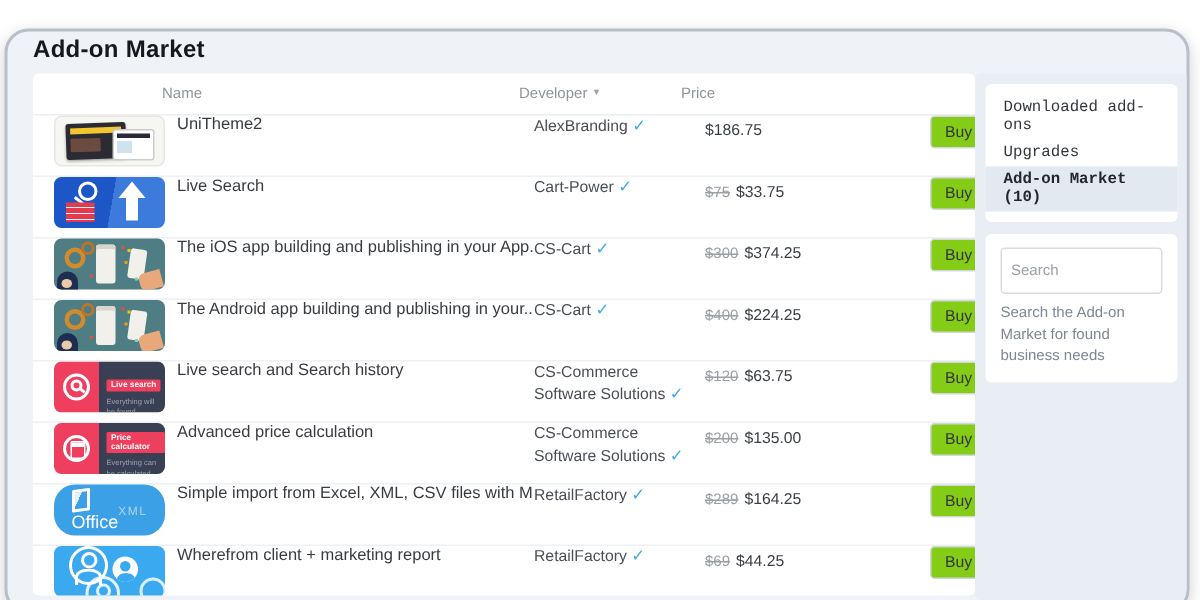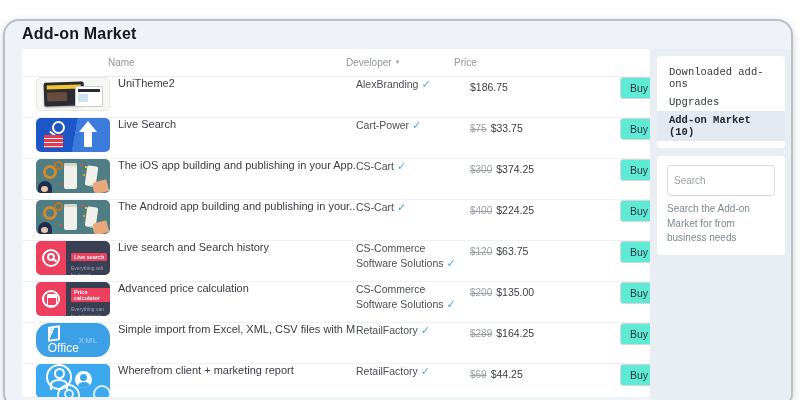--- a/index.html
+++ b/index.html
@@ -18,21 +18,21 @@
   .col-buy{flex:1;display:flex;justify-content:flex-end;padding-right:12px;}
   .sort-ico{font-size:6px;color:#9aa0a6;margin-left:3px;vertical-align:2px;}
 
   .row{display:flex;height:40px;border-bottom:1px solid #eef0f3;padding-left:10px;}
   .row:last-child{border-bottom:none;}
   .name{font-size:11px;color:#383c42;white-space:nowrap;overflow:hidden;}
   .dev{font-size:10.5px;color:#4a4f56;line-height:1.4;padding-right:6px;}
   .check{color:#45a7e6;font-size:11px;margin-left:3px;}
   .old-price{font-size:10px;color:#9aa0a6;text-decoration:line-through;margin-right:4px;}
   .cur-price{font-size:10.5px;color:#3a3f45;}
-  .buy-btn{width:38px;height:22px;background:#5eead4;border:1px solid #d3d7dc;border-radius:3px;font-size:10.5px;color:#33373d;font-family:"Liberation Sans",sans-serif;cursor:pointer;}
+  .buy-btn{width:38px;height:22px;background:#84cc16;border:1px solid #d3d7dc;border-radius:3px;font-size:10.5px;color:#33373d;font-family:"Liberation Sans",sans-serif;cursor:pointer;}
 
   
   .thumb{width:74px;height:34px;margin-left:4px;border-radius:5px;position:relative;overflow:hidden;flex:none;}
   .thumb span{position:absolute;display:block;}
 
   .th-unitheme{background:#f6f6f3;border:1px solid #e7e7e2;width:72px;height:32px;}
   .ut-s1{left:7px;top:4px;width:40px;height:24px;background:#2b2b33;border-radius:2px;transform:rotate(-2deg);box-shadow:0 1px 2px rgba(0,0,0,.35);}
   .ut-s1::before{content:"";position:absolute;left:3px;top:3px;right:3px;height:4px;background:#f3c62f;}
   .ut-s1::after{content:"";position:absolute;left:3px;top:10px;width:20px;height:9px;background:#6b4a3f;border-radius:1px;}
   .ut-s2{right:6px;top:8px;width:26px;height:19px;background:#fff;border:1px solid #ccc;border-radius:2px;}
@@ -252,16 +252,16 @@
   </div>
 
   <div class="sidebar">
     <div class="menu-card">
         <div class="menu-item">Downloaded add-ons</div>
         <div class="menu-item">Upgrades</div>
         <div class="menu-item selected">Add-on Market (10)</div>
       </div>
     <div class="search-card">
       <input class="search-input" type="text" placeholder="Search" style="">
-      <div class="search-hint">Search the Add-on Market for from business needs</div>
+      <div class="search-hint">Search the Add-on Market for found business needs</div>
     </div>
   </div>
 </div>
 
 </body></html>

